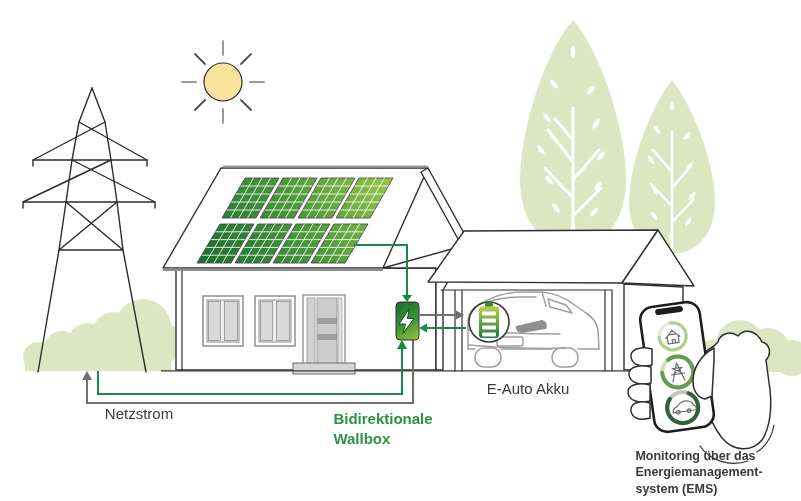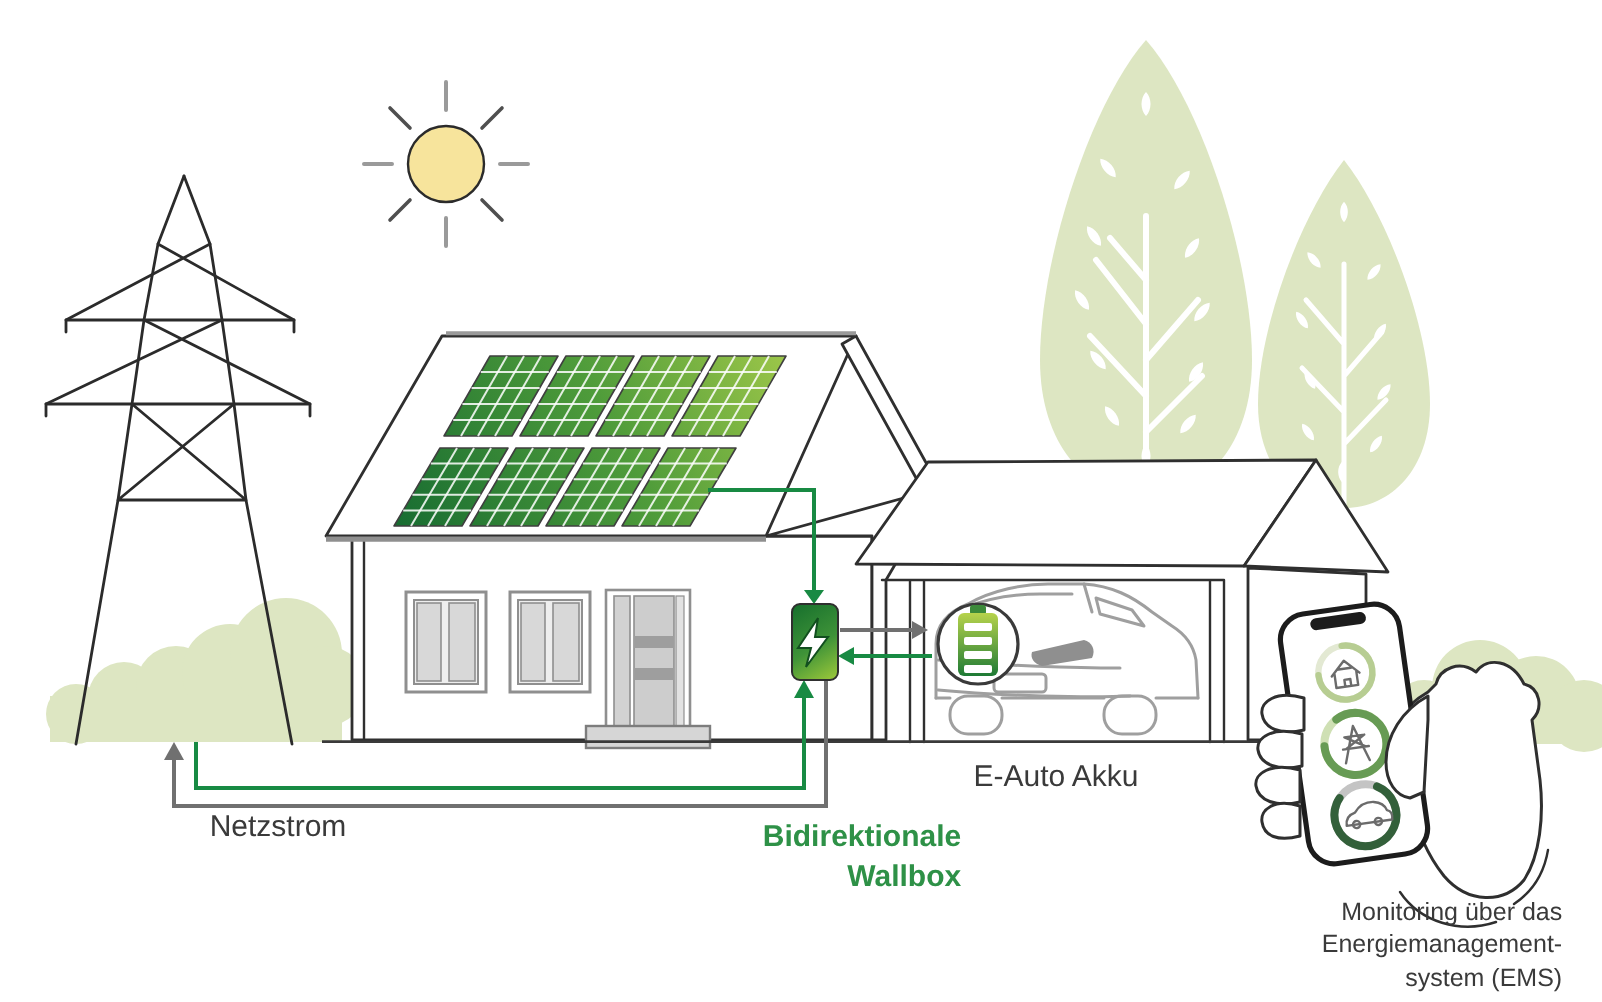--- a/index.html
+++ b/index.html
@@ -1,19 +1,19 @@
 <!DOCTYPE html>
 <html style="--accent-green: #188a43; --accent-green-text: #2e9147; --line-gray: #707070; --text-dark: #3a3a3a; --foliage: #dde6c2; --sun-fill: #f7e49c; --panel-dark: #156a31; --panel-mid: #4f9c3a; --panel-light: #b6d44e; --wallbox-dark: #166f2d; --wallbox-light: #9fca3a; --battery-light: #b9d44c; --battery-dark: #1e7a35;"><head>
 <meta charset="utf-8">
 <style>
   html,body{margin:0;padding:0;background:#fff;}
   #stage{position:relative;width:801px;height:501px;background:#fff;overflow:hidden;
          font-family:"Liberation Sans",sans-serif;}
   svg{position:absolute;left:0;top:0;}
-  .label{position:absolute;transform:translateX(-50%);text-align:right;
+  .label{position:absolute;transform:translateX(-50%);text-align:left;
          color:var(--text-dark,#3a3a3a);font-size:15px;line-height:1.3;white-space:pre-line;}
   .label.green{color:var(--accent-green-text,#2e9147);font-weight:bold;}
   .label.small{font-size:12.5px;}
   .grid{stroke:#fff;stroke-width:1;opacity:.85;}
   .ink{stroke:#2b2b2b;fill:none;stroke-width:1.4;stroke-linecap:round;stroke-linejoin:round;}
   .ink2{stroke:#2f2f2f;fill:none;stroke-width:1.2;stroke-linecap:round;}
   .whitefill{fill:#fff;stroke:#2f2f2f;stroke-width:1.4;stroke-linejoin:round;}
   .carline{stroke:#9f9f9f;fill:none;stroke-width:1.5;stroke-linecap:round;stroke-linejoin:round;}
   .foliage{fill:var(--foliage,#dde6c2);}
   .branch{stroke:#fff;fill:none;stroke-linecap:round;}
@@ -308,19 +308,19 @@
       <path class="hand" d="M651,367 c -15,-4 -23,2 -22,8 c 1,7 10,11 22,8 z"></path>
       <path class="hand" d="M650,385 c -15,-4 -23,2 -22,8 c 1,7 10,11 22,8 z"></path>
       <path class="hand" d="M650,403 c -13,-4 -20,2 -19,8 c 1,7 8,10 19,7 z"></path>
     </g>
     <path class="hand" d="M714,348 C701,355 693,368 693,381 C693,391 698,398 705,399 L712,396 L714,360 Z"></path>
     <path class="ink2" fill="none" d="M700,446 C710,461 730,467 748,461 M757,452 C766,446 772,437 774,425"></path>
   </g>
 </svg>
 
   <div class="label" style="left:119px; top:404px;margin-left:20px;">Netzstrom</div>
-  <div class="label green" style="left:431px; top:409px;">Bidirektionale
+  <div class="label green" style="left:383px; top:409px;">Bidirektionale
 Wallbox</div>
   <div class="label" style="left:528px; top:379px;">E-Auto Akku</div>
-  <div class="label small" style="left:721px; top:448px;">Monitoring über das
+  <div class="label small" style="left:699px; top:448px;font-weight:bold;">Monitoring über das
 Energiemanagement-
 system (EMS)</div>
 </div>
 
 </body></html>

